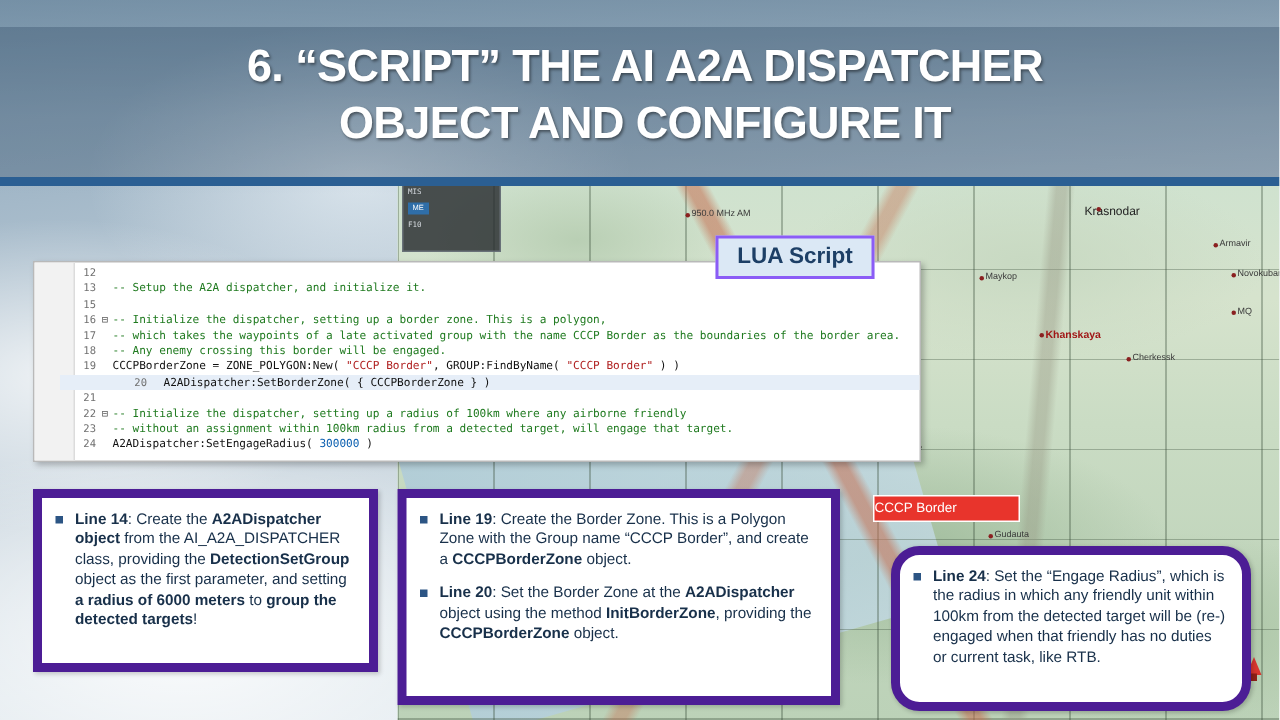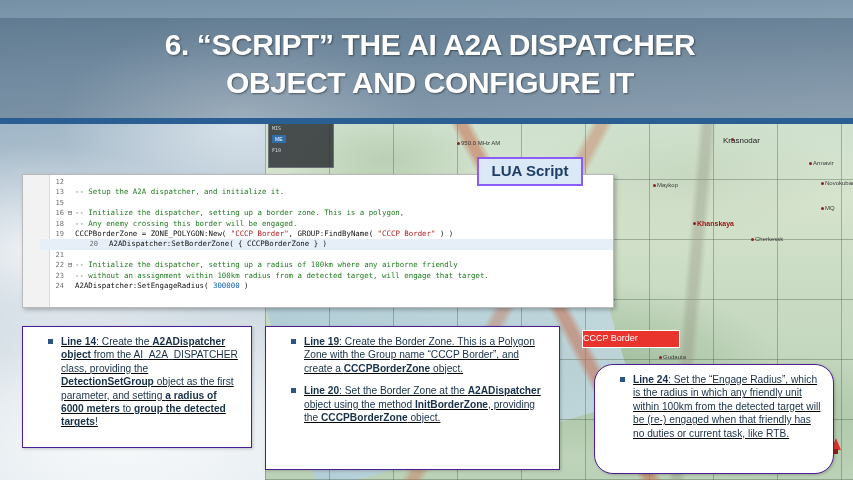--- a/index.html
+++ b/index.html
@@ -271,25 +271,24 @@
     font-size: 15px;
     font-weight: bold;
     line-height: 23px;
     text-align: center;
   }
 
   
   .callout {
     position: absolute;
     background: #ffffff;
-    border: 1px solid #4c1d95;
+    border: 6px solid #4c1d95;
     box-shadow: 1px 1px 3px rgba(0,0,0,0.2);
-    padding: 8px 9px 8px 24px;
+    padding: 8px 9px 8px 8px;
     box-sizing: border-box;
-    text-decoration: underline;
   }
   .callout p {
     margin: 0 0 9px 0;
     padding-left: 14px;
     position: relative;
     font-size: 10.2px;
     line-height: 13.4px;
     color: #18304a;
   }
   .callout p:last-child { margin-bottom: 0; }
@@ -374,20 +373,21 @@
     <div>OBJECT AND CONFIGURE IT</div>
   </div>
 
   <div class="lua-panel">
     <div class="lua-gutter"></div>
     <div class="code-area" id="code-area">
         <div class="code-line"><span class="ln">12</span><span class="fold"></span><span class="code"></span></div>
         <div class="code-line"><span class="ln">13</span><span class="fold"></span><span class="code"><span class="cmt">-- Setup the A2A dispatcher, and initialize it.</span></span></div>
         <div class="code-line"><span class="ln">15</span><span class="fold"></span><span class="code"></span></div>
         <div class="code-line"><span class="ln">16</span><span class="fold">⊟</span><span class="code"><span class="cmt">-- Initialize the dispatcher, setting up a border zone. This is a polygon,</span></span></div>
+        <div class="code-line"><span class="ln">17</span><span class="fold"></span><span class="code"><span class="cmt">-- which takes the waypoints of a late activated group with the name CCCP Border as the boundaries of the border area.</span></span></div>
         <div class="code-line"><span class="ln">18</span><span class="fold"></span><span class="code"><span class="cmt">-- Any enemy crossing this border will be engaged.</span></span></div>
         <div class="code-line"><span class="ln">19</span><span class="fold"></span><span class="code">CCCPBorderZone = ZONE_POLYGON:New( <span class="str">"CCCP Border"</span>, GROUP:FindByName( <span class="str">"CCCP Border"</span> ) )</span></div>
         <div class="code-line hl-line"><span class="ln">20</span><span class="fold"></span><span class="code">A2ADispatcher:SetBorderZone( { CCCPBorderZone } )</span></div>
         <div class="code-line"><span class="ln">21</span><span class="fold"></span><span class="code"></span></div>
         <div class="code-line"><span class="ln">22</span><span class="fold">⊟</span><span class="code"><span class="cmt">-- Initialize the dispatcher, setting up a radius of 100km where any airborne friendly</span></span></div>
         <div class="code-line"><span class="ln">23</span><span class="fold"></span><span class="code"><span class="cmt">-- without an assignment within 100km radius from a detected target, will engage that target.</span></span></div>
         <div class="code-line"><span class="ln">24</span><span class="fold"></span><span class="code">A2ADispatcher:SetEngageRadius( <span class="num">300000</span> )</span></div>
       </div>
   </div>
   <div class="lua-badge">LUA Script</div>

